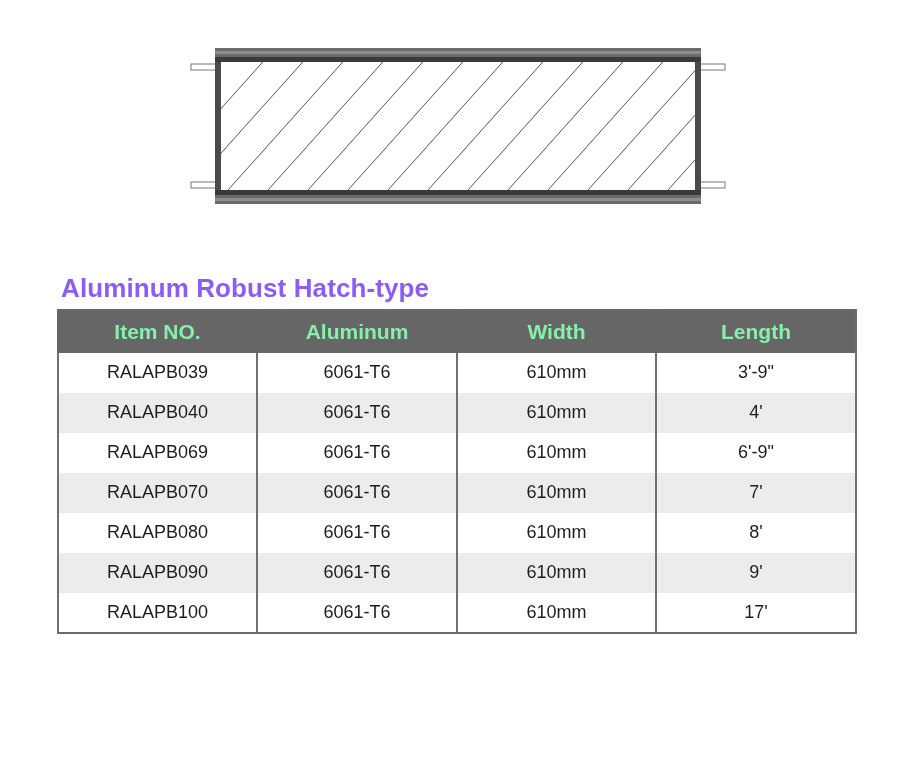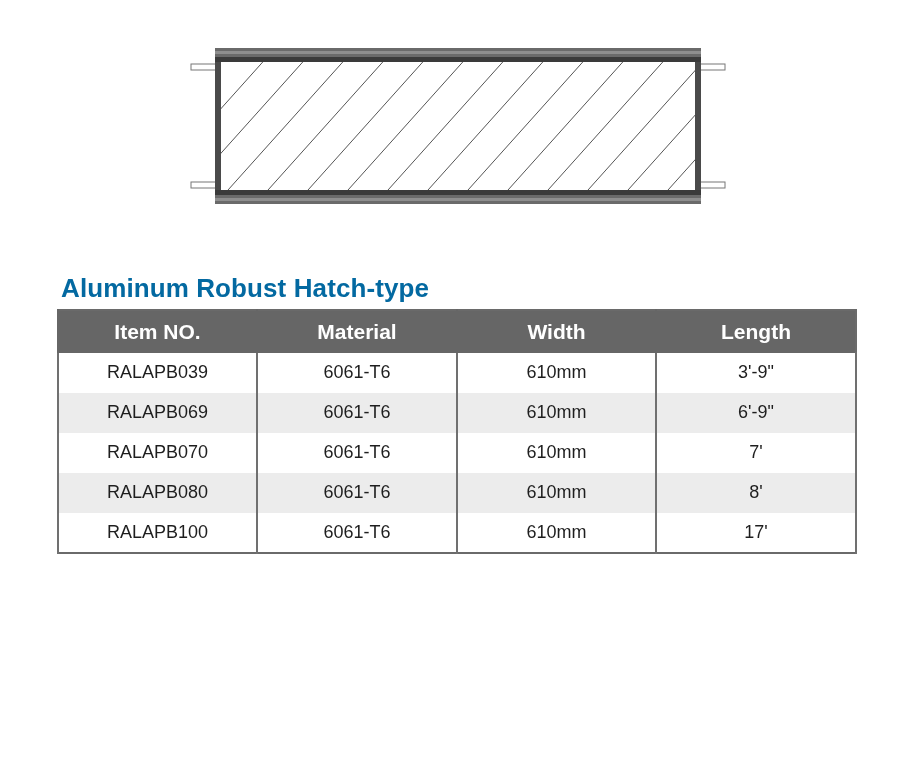--- a/index.html
+++ b/index.html
@@ -1,20 +1,20 @@
 <!DOCTYPE html>
 <html><head>
   <meta charset="utf-8">
   <style>
     html, body { margin: 0; padding: 0; background: #ffffff; }
     body { width: 900px; height: 767px; position: relative; overflow: hidden; font-family: "Liberation Sans", sans-serif; }
     .drawing { position: absolute; left: 188px; top: 45px; width: 540px; height: 162px; }
-    .title { position: absolute; left: 61px; top: 273px; font-size: 26px; font-weight: bold; color: #0369a1; letter-spacing: 0.1px; white-space: nowrap; }
+    .title { position: absolute; left: 61px; top: 273px; font-size: 26px; font-weight: bold; color: #8b5cf6; letter-spacing: 0.1px; white-space: nowrap; }
     .spec-table { position: absolute; left: 57px; top: 309px; width: 798px; border-collapse: collapse; table-layout: fixed; border: 2px solid #6a6a6a; }
-    .spec-table th { background: #666666; color: #ffffff; font-weight: bold; font-size: 21px; height: 41px; padding: 0; text-align: center; border-left: 2px solid #666666; }
+    .spec-table th { background: #666666; color: #86efac; font-weight: bold; font-size: 21px; height: 41px; padding: 0; text-align: center; border-left: 2px solid #666666; }
     .spec-table td { font-size: 18px; color: #1e1e1e; height: 39px; padding: 0; text-align: center; border-left: 2px solid #707070; border-right: 2px solid #707070; }
     .spec-table tbody tr:nth-child(even) td { background: #ececec; }
     .spec-table tbody tr:nth-child(odd) td { background: #ffffff; }
     .spec-table tbody tr td { border-top: 1px solid transparent; }
   </style>
 </head>
 <body>
 
 <div class="drawing">
   <svg width="540" height="162" viewBox="0 0 540 162">
@@ -63,50 +63,62 @@
 <table class="spec-table">
   <colgroup>
       <col style="width:199px">
       <col style="width:200px">
       <col style="width:199px">
       <col style="width:200px">
     </colgroup>
   <thead>
     <tr>
       <th>Item NO.</th>
-      <th>Material</th>
+      <th>Aluminum</th>
       <th>Width</th>
       <th>Length</th>
     </tr>
   </thead>
   <tbody>
     <tr>
       <td>RALAPB039</td>
       <td>6061-T6</td>
       <td>610mm</td>
       <td>3'-9"</td>
+    </tr>
+    <tr>
+      <td>RALAPB040</td>
+      <td>6061-T6</td>
+      <td>610mm</td>
+      <td>4'</td>
     </tr>
     <tr>
       <td>RALAPB069</td>
       <td>6061-T6</td>
       <td>610mm</td>
       <td>6'-9"</td>
     </tr>
     <tr>
       <td>RALAPB070</td>
       <td>6061-T6</td>
       <td>610mm</td>
       <td>7'</td>
     </tr>
     <tr>
       <td>RALAPB080</td>
       <td>6061-T6</td>
       <td>610mm</td>
       <td>8'</td>
     </tr>
     <tr>
+      <td>RALAPB090</td>
+      <td>6061-T6</td>
+      <td>610mm</td>
+      <td>9'</td>
+    </tr>
+    <tr>
       <td>RALAPB100</td>
       <td>6061-T6</td>
       <td>610mm</td>
       <td>17'</td>
     </tr>
   </tbody>
 </table>
 
 </body></html>

